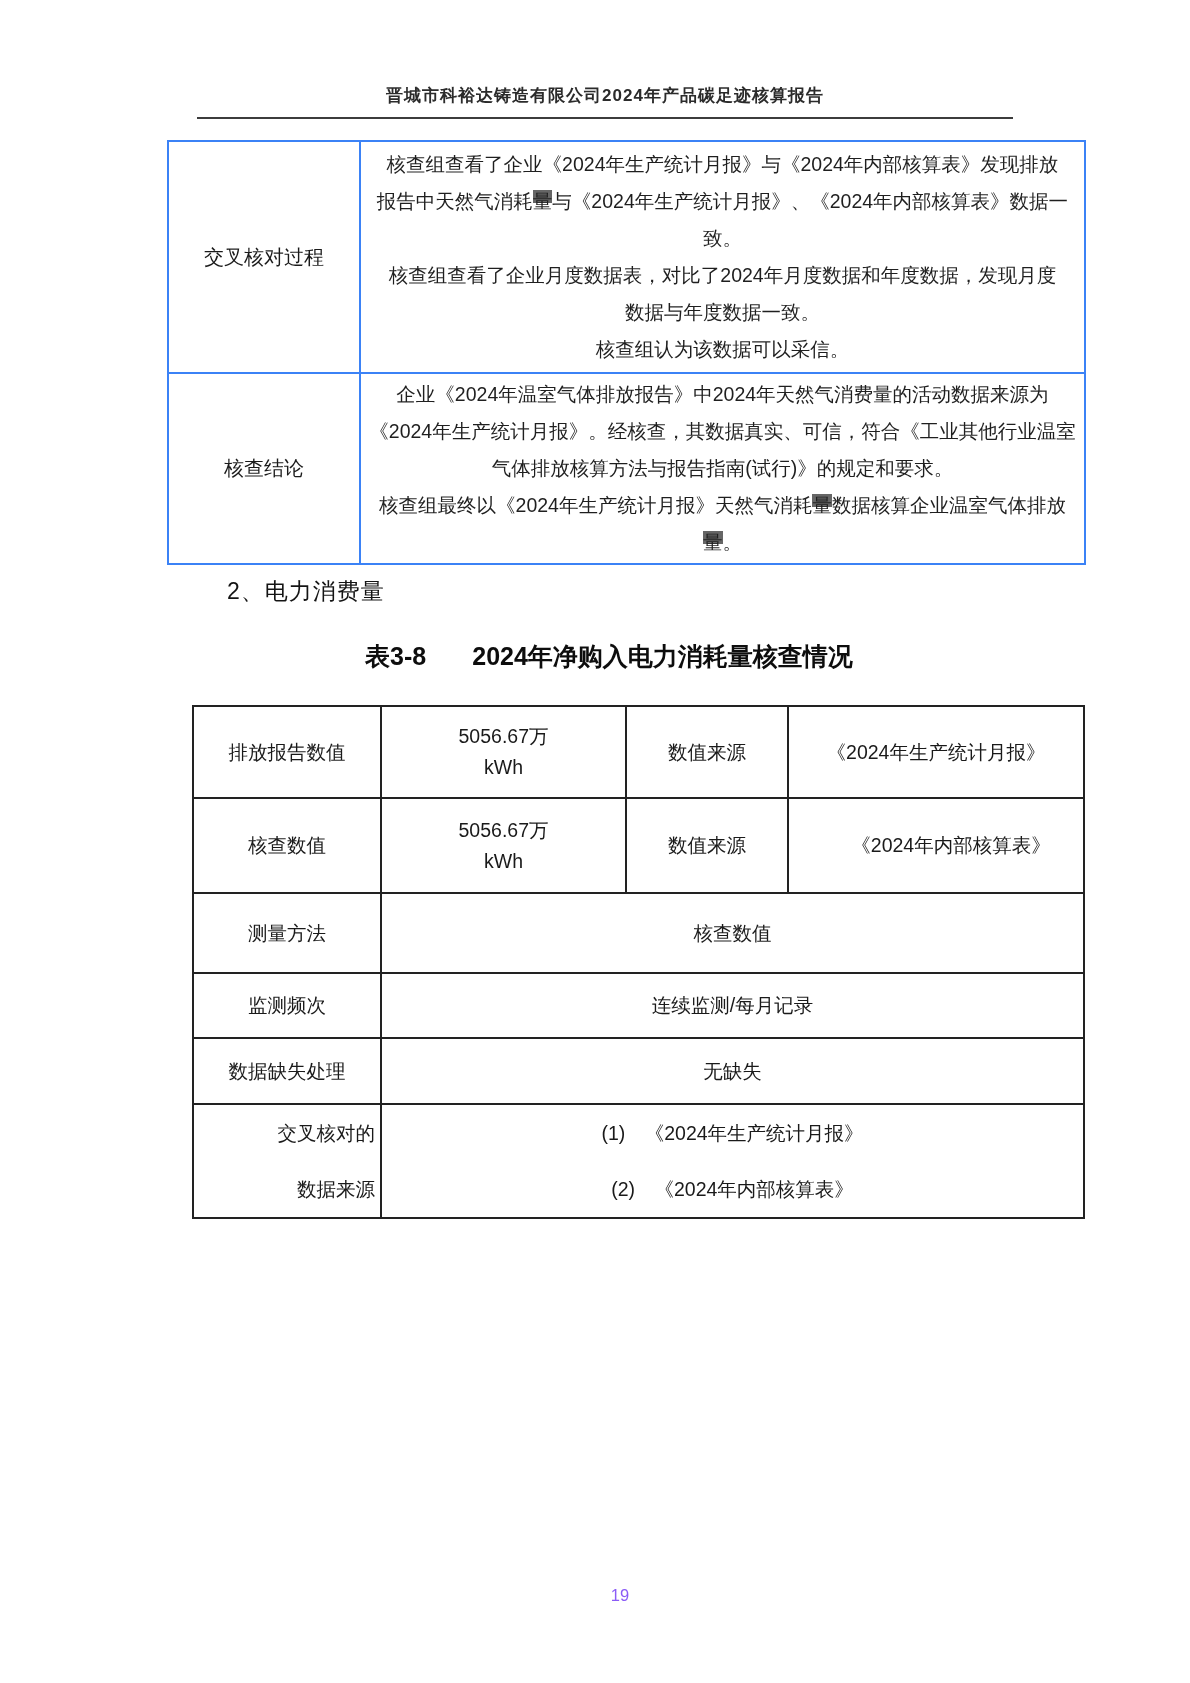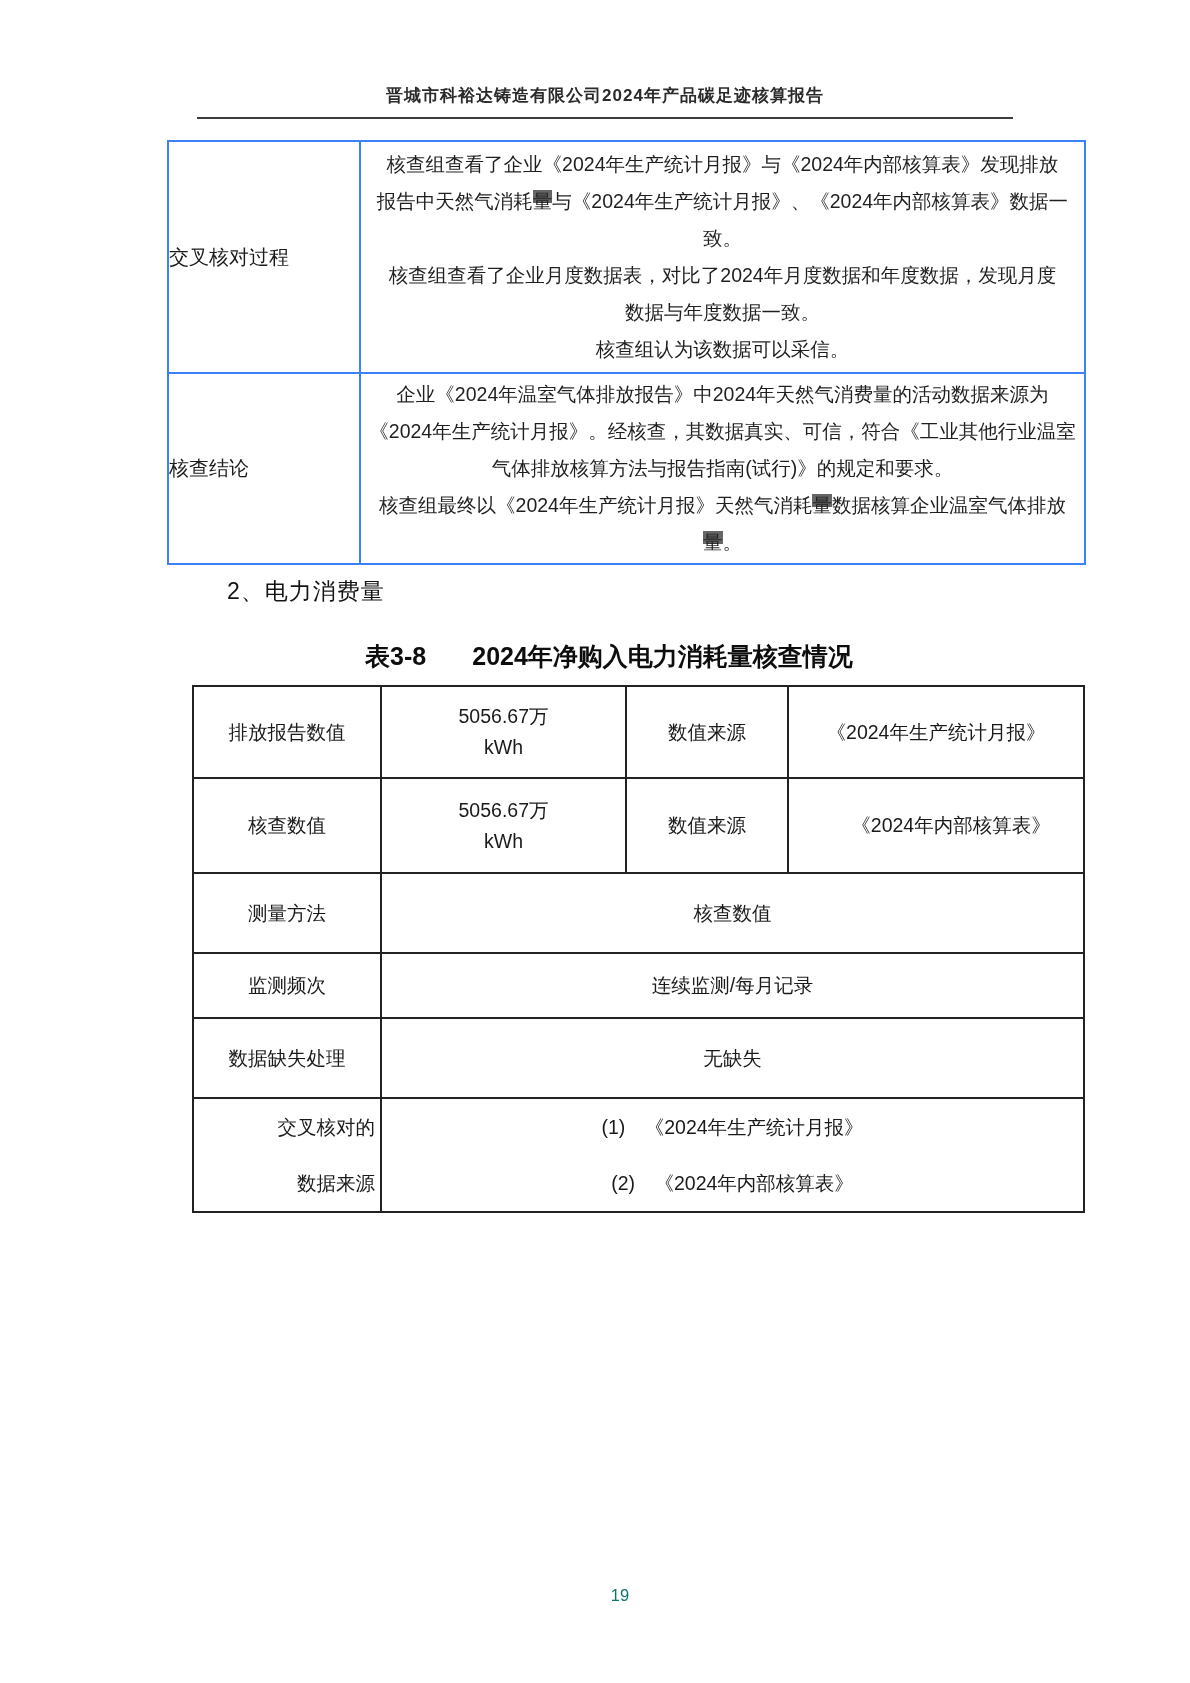--- a/index.html
+++ b/index.html
@@ -24,53 +24,53 @@
   }
   
   .t1{
     position:absolute;top:140px;left:167px;
     border-collapse:collapse;table-layout:fixed;
   }
   .t1 td{
     border:2px solid #3b82f6;vertical-align:middle;padding:0;
     font-size:19.5px;
   }
-  .t1 .label-cell{width:190px;text-align:left;font-size:20px;color:#1a1a1a;}
+  .t1 .label-cell{width:190px;text-align:center;font-size:20px;color:#1a1a1a;}
   .t1 .content-cell{width:715px;padding:2px 4px;}
   .t1 .text-line{line-height:37px;text-align:center;white-space:nowrap;}
   .hl{
     background-image:linear-gradient(to bottom,#666 0%,#666 58%,rgba(0,0,0,0) 58%);
   }
   
   .section-heading{
     position:absolute;top:576px;left:227px;
     font-size:23px;color:#141414;letter-spacing:1px;
   }
   
   .t2-title{
     position:absolute;top:640px;left:192px;width:834px;
     text-align:center;font-size:25px;font-weight:bold;color:#0d0d0d;
   }
   .t2-title .gap{display:inline-block;width:46px;}
   
   .t2{
-    position:absolute;top:685px;left:192px;
+    position:absolute;top:705px;left:192px;
     border-collapse:collapse;table-layout:fixed;
   }
   .t2 td{
     border:2px solid #222;vertical-align:middle;padding:0 2px;
     font-size:19.5px;text-align:center;color:#1a1a1a;
   }
   .t2 .lines-sm div{line-height:31px;}
   .t2 .lines-lg div{line-height:56px;}
   .t2 td.align-right{text-align:right;padding-right:5px;}
   
   .page-number{
     position:absolute;top:1586px;left:570px;width:100px;
-    text-align:center;font-size:16.5px;color:#0f766e;
+    text-align:center;font-size:16.5px;color:#8b5cf6;
   }
 </style>
 </head>
 <body>
 
 <div class="page">
 
   <div class="header-title">晋城市科裕达铸造有限公司2024年产品碳足迹核算报告</div>
   <div class="header-rule"></div>
 
@@ -127,21 +127,21 @@
           <td style="width: 260px; padding-left: 32px;">《2024年内部核算表》</td>
         </tr>
         <tr style="height: 80px;">
           <td style="width: 179px;">测量方法</td>
           <td colspan="3">核查数值</td>
         </tr>
         <tr style="height: 65px;">
           <td style="width: 179px;">监测频次</td>
           <td colspan="3">连续监测/每月记录</td>
         </tr>
-        <tr style="height: 80px;">
+        <tr style="height: 66px;">
           <td style="width: 179px;">数据缺失处理</td>
           <td colspan="3">无缺失</td>
         </tr>
         <tr style="height: 113px;">
           <td class="align-right lines-lg" style="width: 179px;">
             <div>交叉核对的</div>
             <div>数据来源</div>
           </td>
           <td colspan="3" class="lines-lg">
             <div>(1)　《2024年生产统计月报》</div>

